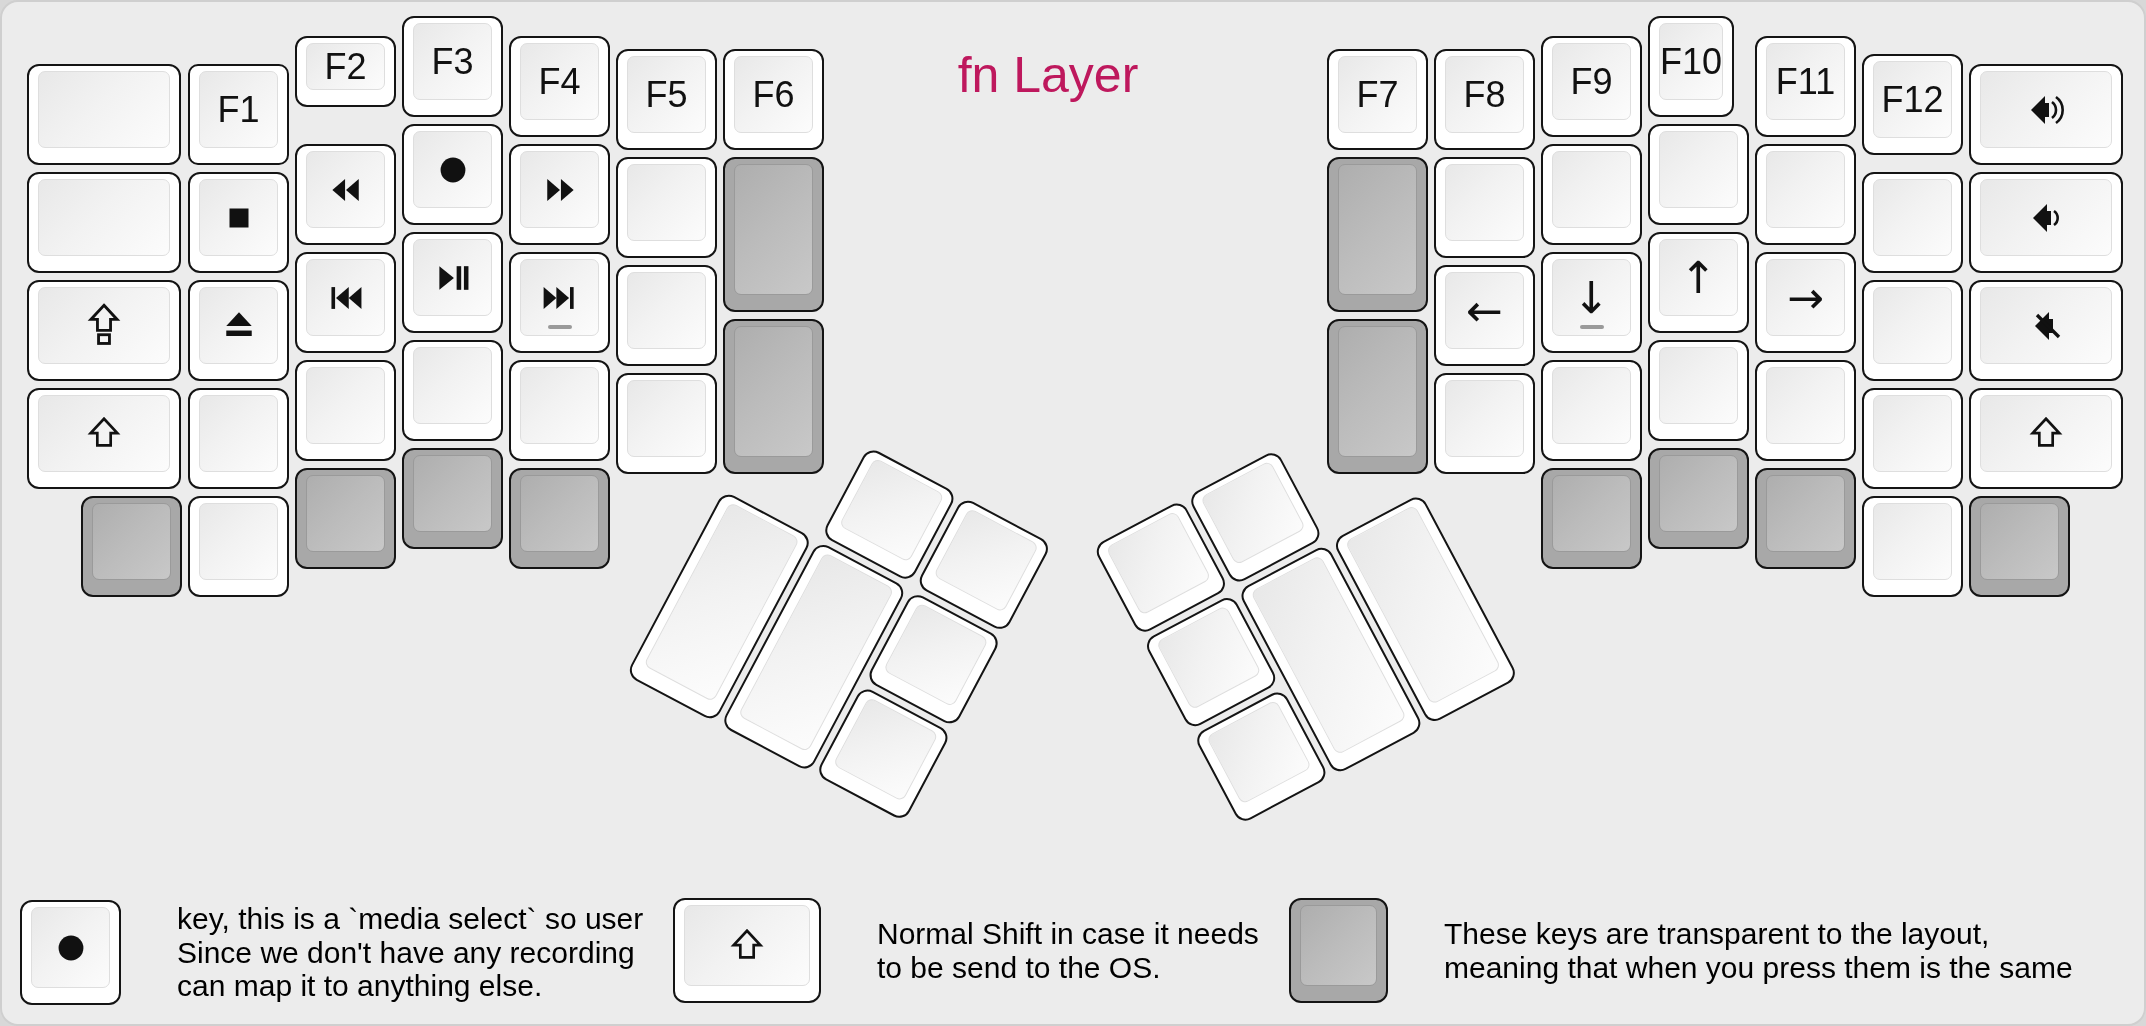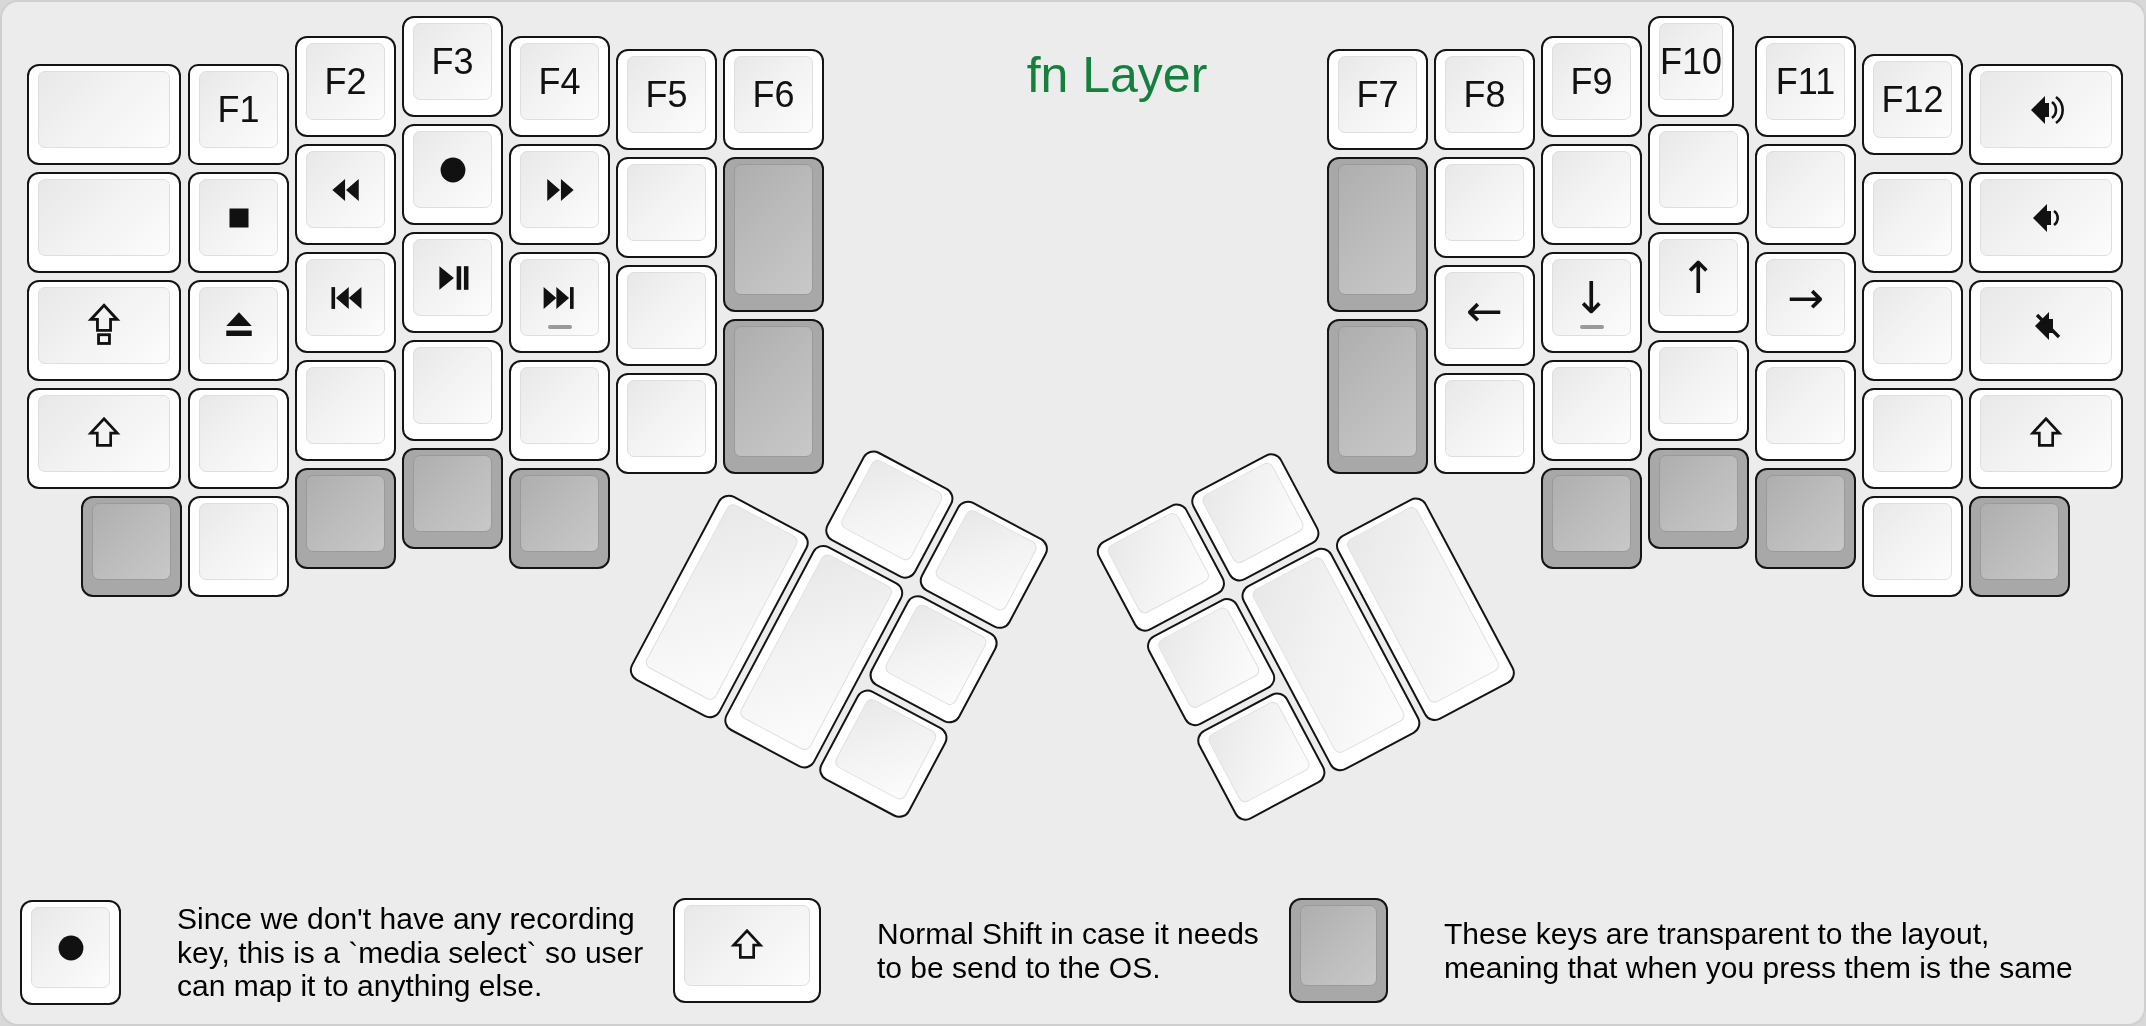--- a/index.html
+++ b/index.html
@@ -1,19 +1,19 @@
 <!DOCTYPE html>
 <html><head>
 <meta charset="utf-8">
 <style>
   html,body{margin:0;padding:0;background:#d8d8d8;font-family:"Liberation Sans",sans-serif;}
   .canvas{position:relative;width:2146px;height:1026px;background:#ececec;border:2px solid #cfcfcf;
           border-radius:18px;box-sizing:border-box;overflow:hidden;}
-  .title{position:absolute;left:1115px;top:44px;transform:translateX(-50%);margin:0;
-         font-size:50px;font-weight:400;color:#15803d;white-space:nowrap;}
+  .title{position:absolute;left:1046px;top:44px;transform:translateX(-50%);margin:0;
+         font-size:50px;font-weight:400;color:#be185d;white-space:nowrap;}
   .key{position:absolute;border:2.5px solid #141414;border-radius:12px;box-sizing:border-box;}
   .key.white{background:#ffffff;}
   .key.gray{background:#a8a8a8;}
   .keytop{position:absolute;left:9px;right:9px;top:5px;bottom:15px;border-radius:7px;
           display:flex;align-items:center;justify-content:center;}
   .key.white .keytop{background:linear-gradient(135deg,#e8e8e8 0%,#f2f2f2 45%,#fcfcfc 100%);
                      border:1.5px solid #dedede;}
   .key.gray .keytop{background:linear-gradient(135deg,#aeaeae 0%,#bcbcbc 50%,#c8c8c8 100%);
                     border:1.5px solid #9a9a9a;}
   .klabel{font-size:36px;color:#111;letter-spacing:0;}
@@ -69,21 +69,21 @@
         <div class="keytop">
           <svg viewBox="0 0 44 44" width="40" height="40" fill="#111" xmlns="http://www.w3.org/2000/svg">
             <path d="M22 7 L36 22 H8 Z"></path>
             <rect x="8" y="27" width="28" height="6"></rect>
           </svg>
         </div>
       </div>
       <div class="key white" style="left: 186px; top: 386px; width: 101px; height: 101px;">
         <div class="keytop"></div>
       </div>
-      <div class="key white" style="left: 293px; top: 34px; width: 101px; height: 101px;">
+      <div class="key white" style="left: 293px; top: 34px; width: 101px; height: 71px;">
         <div class="keytop">
           <span class="klabel">F2</span>
         </div>
       </div>
       <div class="key white" style="left: 293px; top: 142px; width: 101px; height: 101px;">
         <div class="keytop">
           <svg viewBox="0 0 44 44" width="40" height="40" fill="#111" xmlns="http://www.w3.org/2000/svg">
             <path d="M21 10 L7 22 L21 34 Z"></path>
             <path d="M36 10 L22 22 L36 34 Z"></path>
           </svg>
@@ -377,22 +377,22 @@
         <div class="legend-keyholder" style="width: 101px; height: 105px;">
           <div class="key white" style="left: 0px; top: 0px; width: 101px; height: 105px;">
             <div class="keytop">
               <svg viewBox="0 0 44 44" width="42" height="42" fill="#111" xmlns="http://www.w3.org/2000/svg">
                 <circle cx="22" cy="22" r="13"></circle>
               </svg>
             </div>
           </div>
         </div>
         <div class="legend-text">
+          <div>key, this is a `media select` so user</div>
           <div>Since we don't have any recording</div>
-          <div>key, this is a `media select` so user</div>
           <div>can map it to anything else.</div>
         </div>
       </div>
       <div class="legend-item" style="left: 671px; top: 896px;">
         <div class="legend-keyholder" style="width: 148px; height: 105px;">
           <div class="key white" style="left: 0px; top: 0px; width: 148px; height: 105px;">
             <div class="keytop">
               <svg viewBox="0 0 44 44" width="42" height="42" fill="#111" xmlns="http://www.w3.org/2000/svg">
                 <path d="M22 6 L36 21 H29 V34 H15 V21 H8 Z" fill="none" stroke="#111" stroke-width="2.8"></path>
               </svg>

